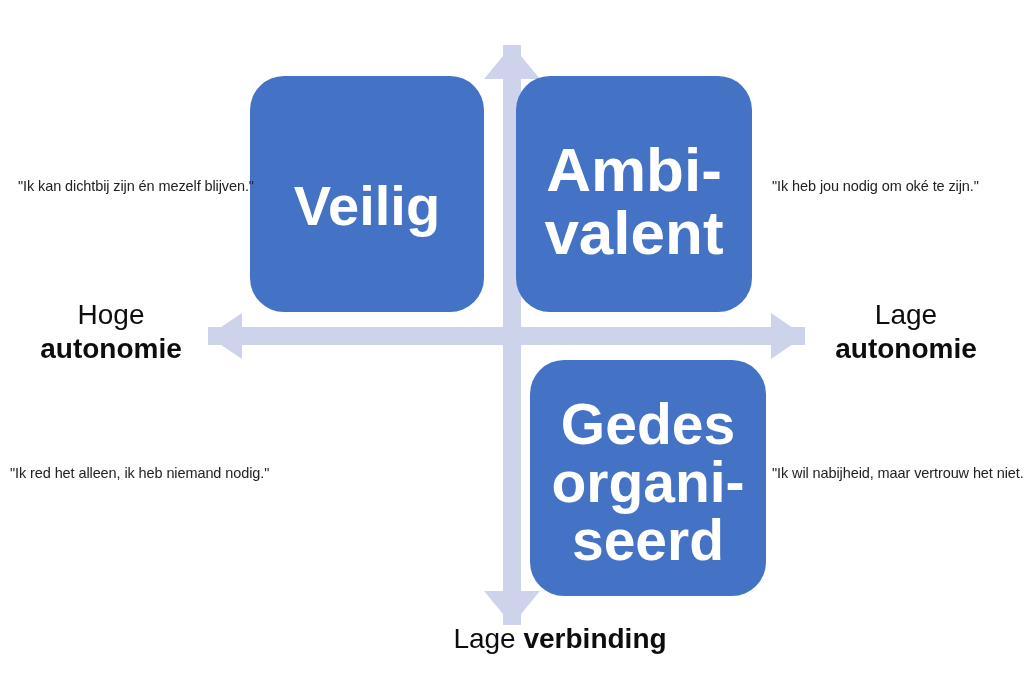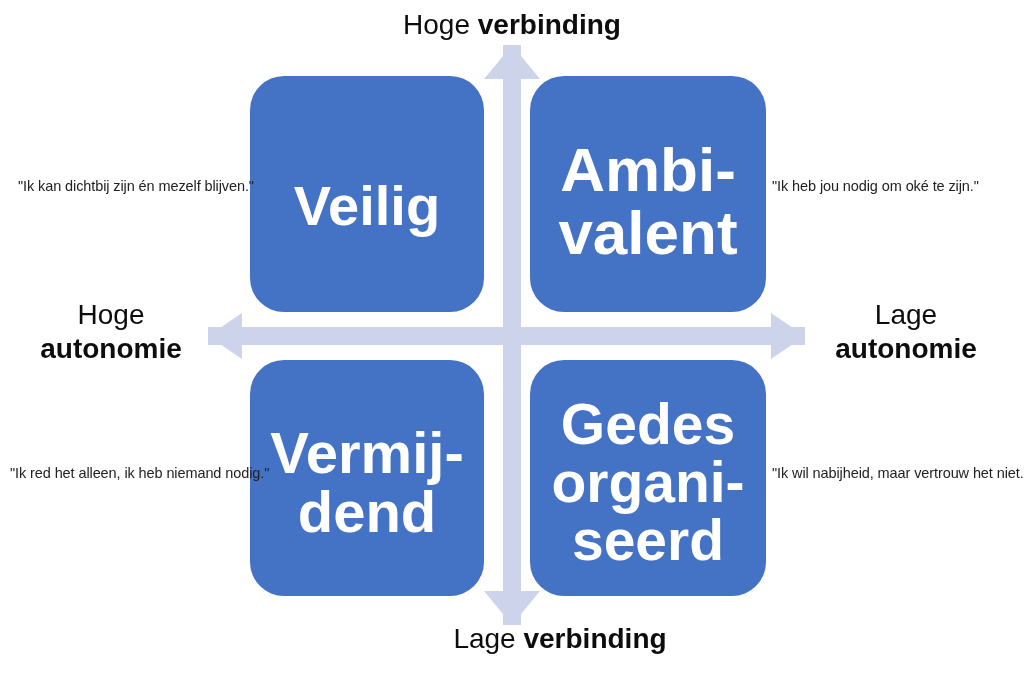--- a/index.html
+++ b/index.html
@@ -90,21 +90,21 @@
     white-space: pre-line;
   }
   #quad-veilig {
     left: 250px;  top: 76px;
     width: 234px; height: 236px;
     font-size: 56px;
   }
   #quad-veilig .quad-label { margin-top: 24px; }
 
   #quad-ambivalent {
-    left: 530px;  top: 76px;
+    left: 516px;  top: 76px;
     width: 236px; height: 236px;
     font-size: 62px;
   }
   #quad-ambivalent .quad-label { margin-top: 14px; }
 
   #quad-vermijdend {
     left: 250px;  top: 360px;
     width: 234px; height: 236px;
     font-size: 58px;
   }
@@ -170,23 +170,20 @@
 
 <div id="canvas">
 
   <div class="axis-bar axis-v"></div>
   <div class="axis-bar axis-h"></div>
   <div class="arrowhead arrow-up"></div>
   <div class="arrowhead arrow-down"></div>
   <div class="arrowhead arrow-left"></div>
   <div class="arrowhead arrow-right"></div>
 
-  <div class="axis-caption" id="caption-top">
-    <span class="light">Hoge </span><span class="heavy">verbinding</span>
-  </div>
 
   <div class="axis-caption" id="caption-bottom">
     <span class="light">Lage </span><span class="heavy">verbinding</span>
   </div>
 
   <div class="axis-caption" id="caption-left">
     <div class="light">Hoge</div>
     <div class="heavy">autonomie</div>
   </div>
 
@@ -197,24 +194,20 @@
 
   <div class="quad" id="quad-veilig">
     <span class="quad-label">Veilig</span>
   </div>
 
   <div class="quad" id="quad-ambivalent">
     <span class="quad-label">Ambi-
 valent</span>
   </div>
 
-  <div class="quad" id="quad-vermijdend">
-    <span class="quad-label">Vermij-
-dend</span>
-  </div>
 
   <div class="quad" id="quad-gedesorganiseerd">
     <span class="quad-label">Gedes
 organi-
 seerd</span>
   </div>
 
   <div class="quote" id="quote-veilig">"Ik kan dichtbij zijn én mezelf blijven."</div>
   <div class="quote" id="quote-ambivalent">"Ik heb jou nodig om oké te zijn."</div>
   <div class="quote" id="quote-vermijdend">"Ik red het alleen, ik heb niemand nodig."</div>

